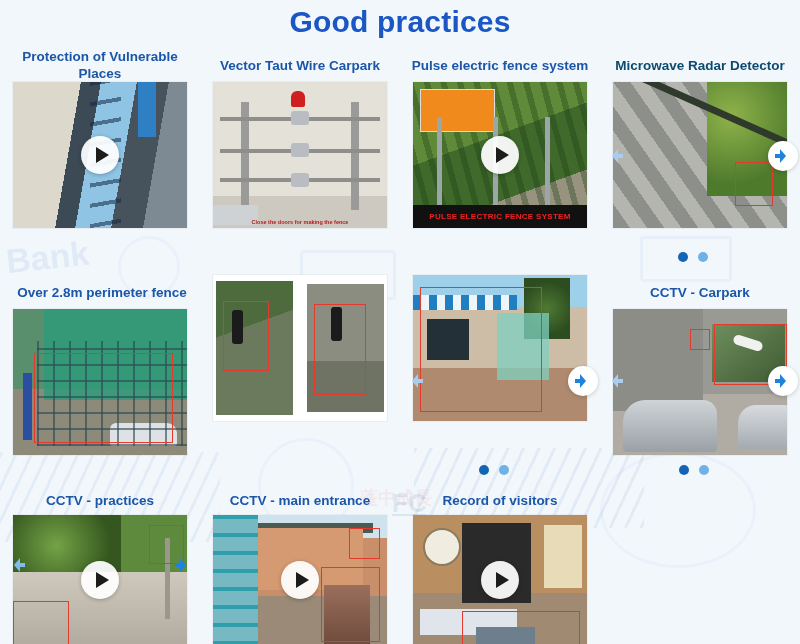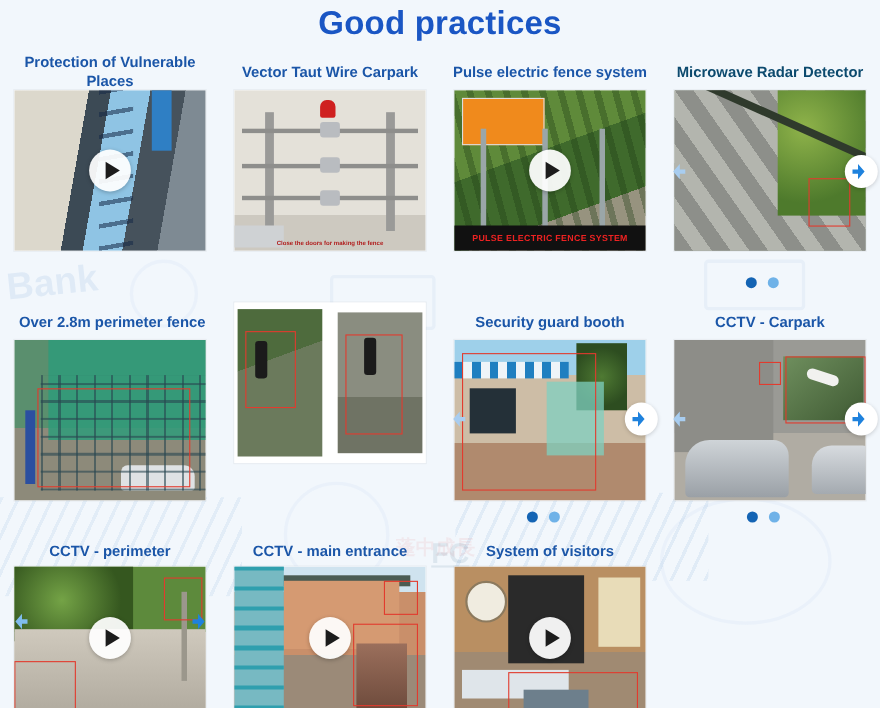--- a/index.html
+++ b/index.html
@@ -352,21 +352,20 @@
             <div class="sensor" style="left:11%;top:24%;"></div>
             <div class="sensor" style="right:26%;top:22%;"></div>
           </div>
           <div class="redbox" style="left:6%;top:18%;width:26%;height:48%;"></div>
           <div class="redbox" style="left:58%;top:20%;width:30%;height:62%;"></div>
         </div>
       </div>
     </div>
 
     <div class="card">
-      <div class="card-title" style="color: rgb(27, 86, 168);">Security guard booth</div>
       <div class="thumb">
         <div class="photo">
           <div class="ph p-booth">
             <div class="tree"></div>
             <div class="awning"></div>
             <div class="win"></div>
             <div class="glass"></div>
           </div>
           <div class="redbox" style="left:4%;top:8%;width:70%;height:86%;"></div>
         </div>
@@ -421,21 +420,21 @@
     <span class="dot active"></span>
     <span class="dot"></span>
   </div>
 </div>
 
 <div class="row row-3">
   <div class="cards">
 
 
     <div class="card">
-      <div class="card-title" style="color: rgb(27, 86, 168);">CCTV - perimeter</div>
+      <div class="card-title" style="color: rgb(27, 86, 168);">CCTV - practices</div>
       <div class="thumb">
         <div class="photo">
           <div class="ph p-perim">
             <div class="tree"></div>
             <div class="wall"></div>
             <div class="pipe"></div>
           </div>
           <div class="redbox" style="left:78%;top:8%;width:20%;height:30%;"></div>
           <div class="redbox" style="left:0%;top:66%;width:32%;height:34%;"></div>
         </div>
@@ -458,21 +457,21 @@
           <div class="redbox" style="left:78%;top:10%;width:18%;height:24%;"></div>
           <div class="redbox" style="left:62%;top:40%;width:34%;height:58%;"></div>
         </div>
         <div class="play-btn">
             <i></i>
           </div>
       </div>
     </div>
 
     <div class="card">
-      <div class="card-title" style="color: rgb(27, 86, 168);">System of visitors</div>
+      <div class="card-title" style="color: rgb(27, 86, 168);">Record of visitors</div>
       <div class="thumb">
         <div class="photo">
           <div class="ph p-visit">
             <div class="door"></div>
             <div class="clock"></div>
             <div class="notice"></div>
             <div class="table"></div>
             <div class="mat"></div>
           </div>
           <div class="redbox" style="left:28%;top:74%;width:68%;height:26%;"></div>

